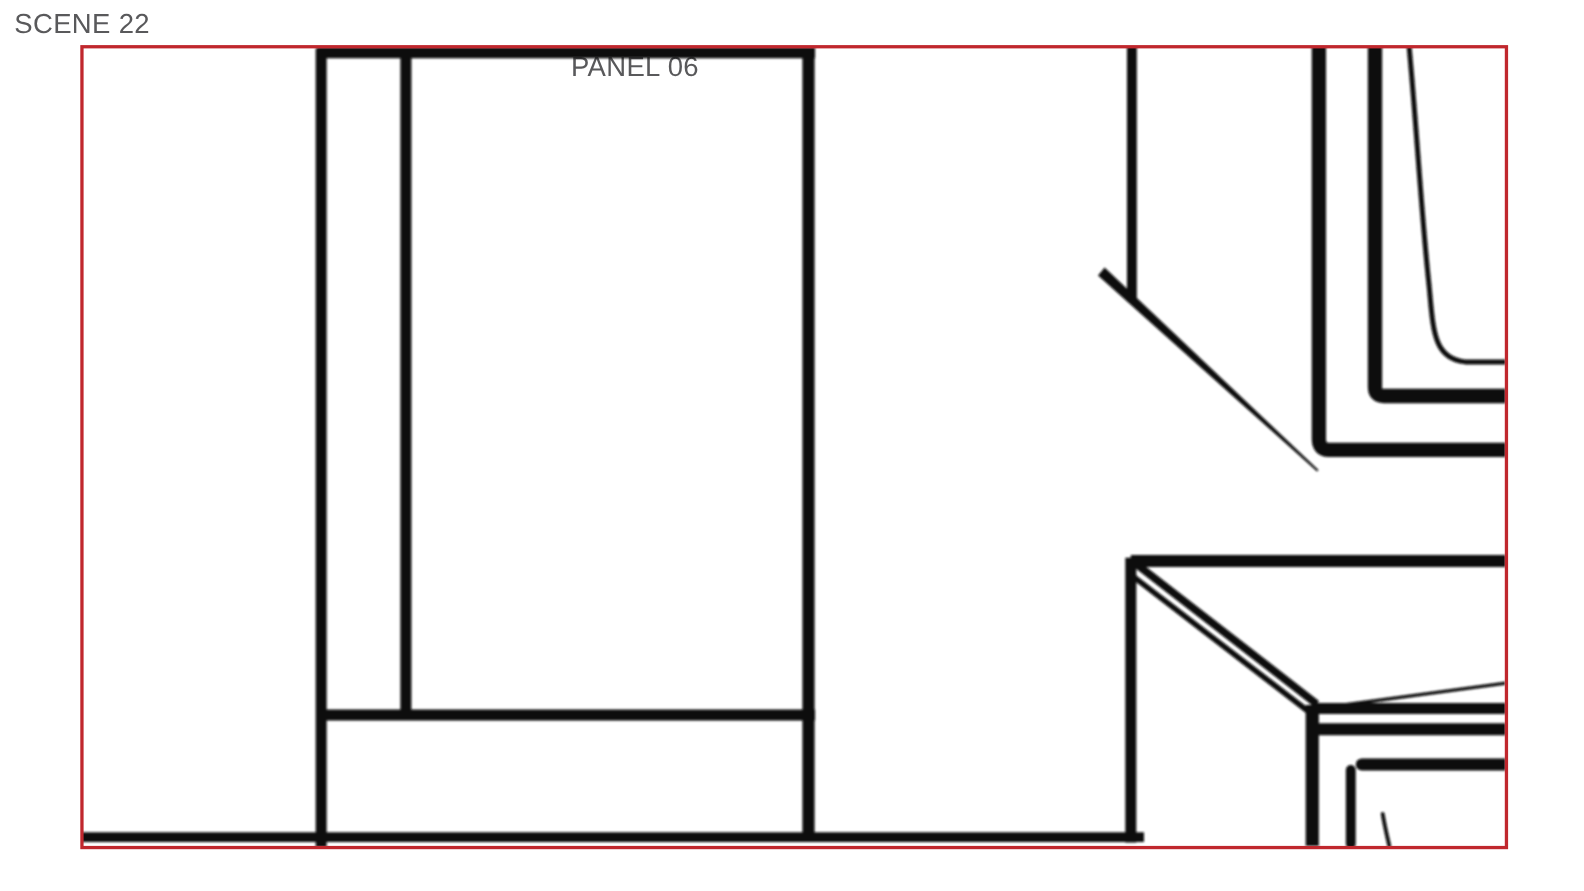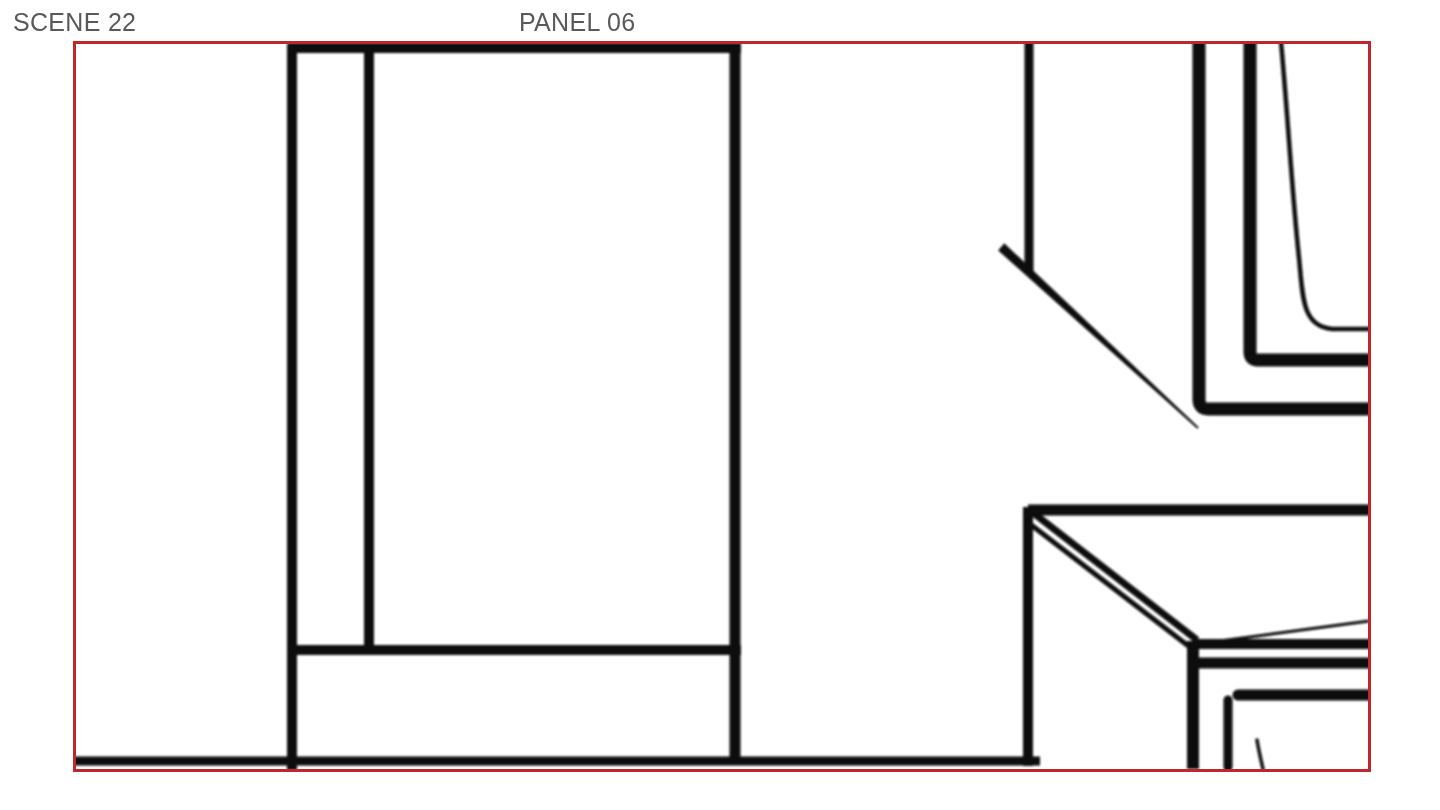--- a/index.html
+++ b/index.html
@@ -20,21 +20,21 @@
     position:absolute;
     top:7px;
     font-size:25px;
     line-height:30px;
     letter-spacing:0.3px;
     color:var(--label);
     white-space:nowrap;
     user-select:none;
   }
   .label.scene{left:13px;}
-  .label.panel{left:519px;}
+  .label.panel{left:519px;margin-top:39px;}
   .sketch{
     position:absolute;
     left:0;top:0;
     width:1440px;height:810px;
     display:block;
   }
   .frame{
     position:absolute;
     left:72.5px;top:40.5px;
     width:1292px;height:725px;

